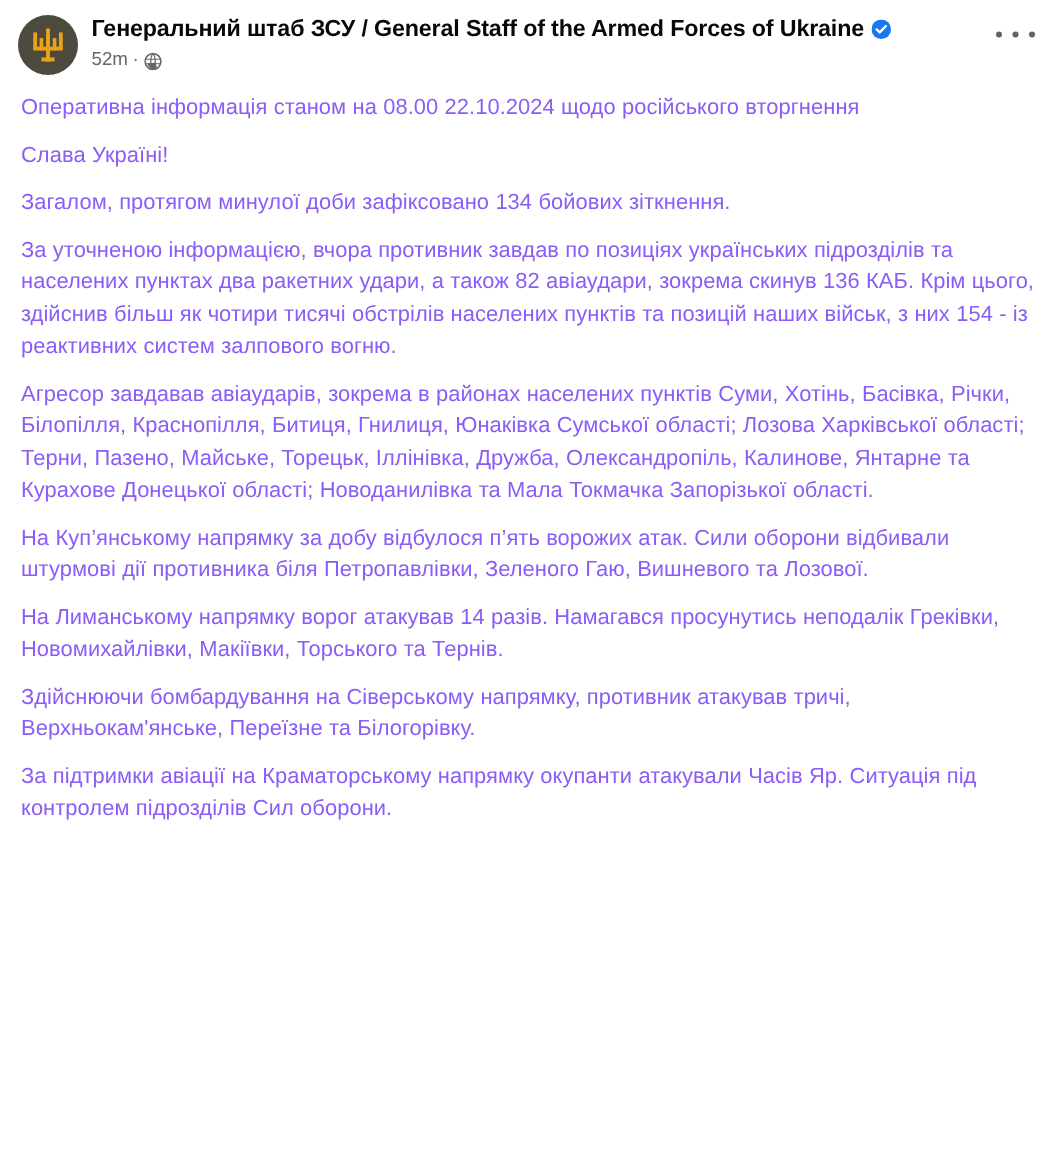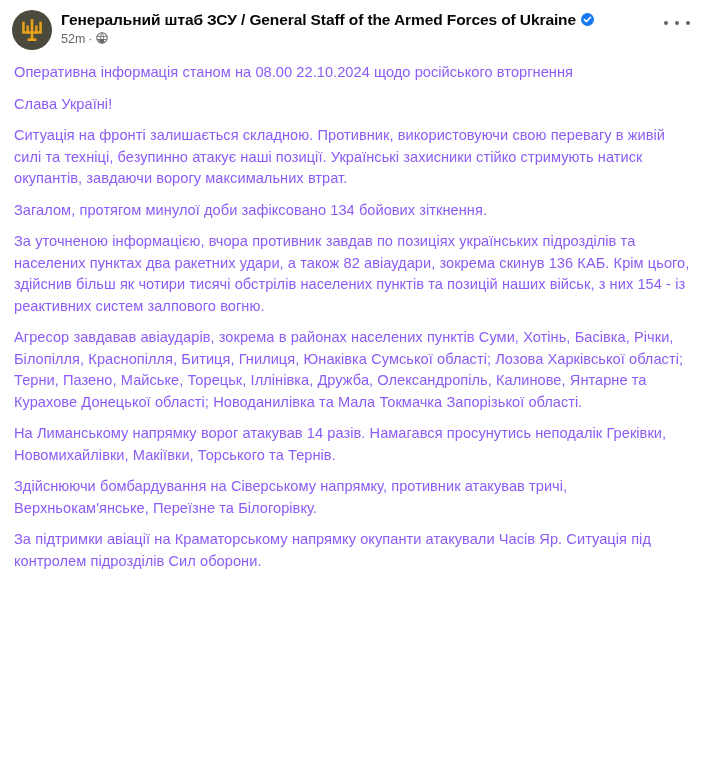--- a/index.html
+++ b/index.html
@@ -79,21 +79,21 @@
     height: 13px;
     display: inline-flex;
     align-items: center;
     justify-content: center;
     flex: 0 0 13px;
   }
   .verified-badge svg { display: block; }
 
   .meta-row {
     display: flex;
-    align-items: flex-start;
+    align-items: flex-end;
     margin-top: 3px;
     font-size: 12.5px;
     color: #65676b;
     line-height: 1.2;
   }
   .meta-sep {
     margin: 0 3px;
     color: #65676b;
   }
   .globe-icon {
@@ -192,22 +192,22 @@
     <div class="more-button">
       <span class="dot"></span>
       <span class="dot"></span>
       <span class="dot"></span>
     </div>
   </div>
 
   <div class="post-body">
     <p>Оперативна інформація станом на 08.00 22.10.2024 щодо російського вторгнення</p>
     <p>Слава Україні!</p>
-    <p>Ситуація на фронті залишається складною. Противник, використовуючи свою перевагу в живій силі та техніці, безупинно атакує наші позиції. Українські захисники стійко стримують натиск окупантів, завдаючи ворогу максимальних втрат.</p>
     <p>Загалом, протягом минулої доби зафіксовано 134 бойових зіткнення.</p>
     <p>За уточненою інформацією, вчора противник завдав по позиціях українських підрозділів та населених пунктах два ракетних удари, а також 82 авіаудари, зокрема скинув 136 КАБ. Крім цього, здійснив більш як чотири тисячі обстрілів населених пунктів та позицій наших військ, з них 154 - із реактивних систем залпового вогню.</p>
     <p>Агресор завдавав авіаударів, зокрема в районах населених пунктів Суми, Хотінь, Басівка, Річки, Білопілля, Краснопілля, Битиця, Гнилиця, Юнаківка Сумської області; Лозова Харківської області; Терни, Пазено, Майське, Торецьк, Іллінівка, Дружба, Олександропіль, Калинове, Янтарне та Курахове Донецької області; Новоданилівка та Мала Токмачка Запорізької області.</p>
+    <p>На Куп’янському напрямку за добу відбулося п’ять ворожих атак. Сили оборони відбивали штурмові дії противника біля Петропавлівки, Зеленого Гаю, Вишневого та Лозової.</p>
     <p>На Лиманському напрямку ворог атакував 14 разів. Намагався просунутись неподалік Греківки, Новомихайлівки, Макіївки, Торського та Тернів.</p>
     <p>Здійснюючи бомбардування на Сіверському напрямку, противник атакував тричі, Верхньокам'янське, Переїзне та Білогорівку.</p>
     <p>За підтримки авіації на Краматорському напрямку окупанти атакували Часів Яр. Ситуація під контролем підрозділів Сил оборони.</p>
   </div>
 
 </div>
 
 </body></html>

